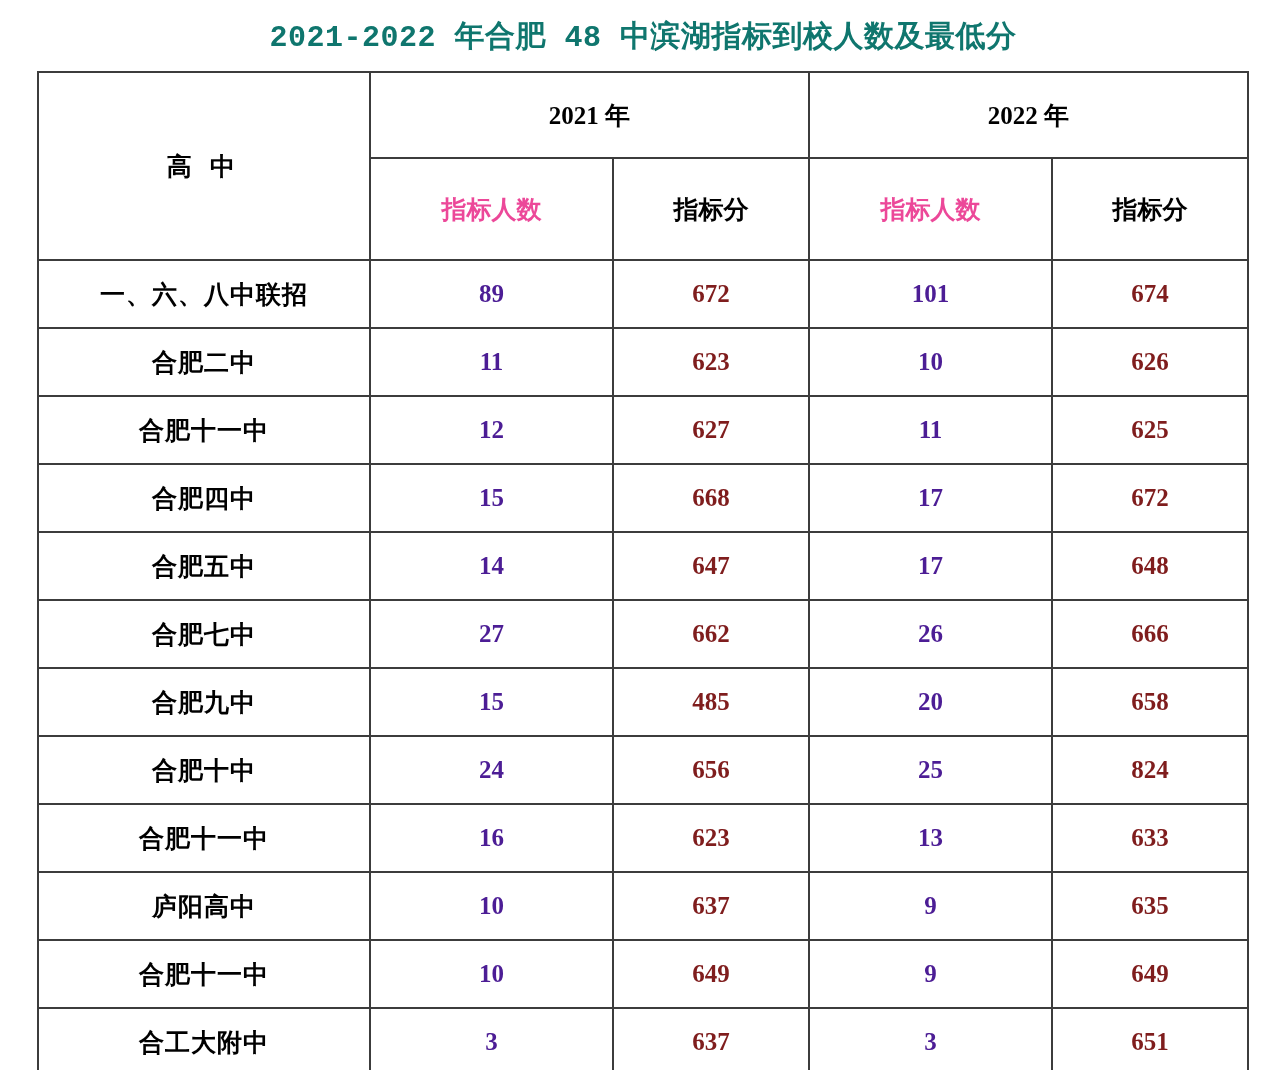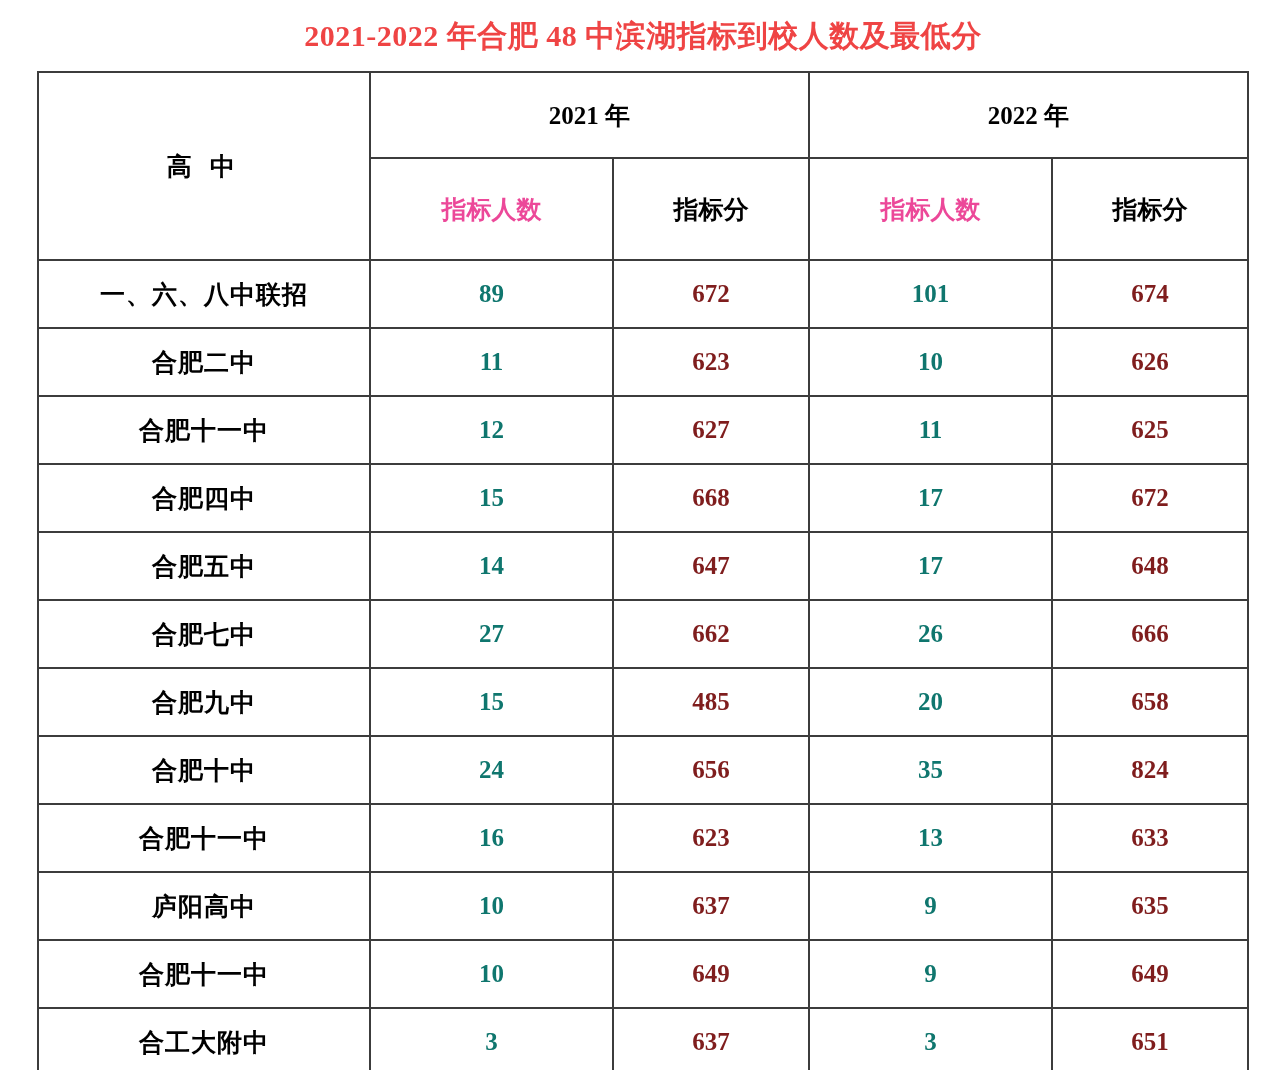--- a/index.html
+++ b/index.html
@@ -20,22 +20,22 @@
     position: relative;
     box-sizing: border-box;
   }
   .doc-title {
     text-align: center;
     font-size: 30px;
     font-weight: bold;
     letter-spacing: 0.5px;
     padding-top: 16px;
     padding-bottom: 14px;
-    color: #ef4444;
-    font-family: Liberation Serif, serif;
+    color: #0f766e;
+    font-family: Liberation Mono, monospace;
   }
   table.data-table {
     border-collapse: collapse;
     margin: 0 auto;
     width: 1212px;
     table-layout: fixed;
     background: #ffffff;
   }
   table.data-table td,
   table.data-table th {
@@ -70,21 +70,21 @@
   }
   tbody td {
     height: 66px;
   }
   .school-cell {
     font-size: 25px;
     letter-spacing: 1px;
     margin-top: 15px;
   }
   .num-cell {
-    color: #0f766e;
+    color: #4c1d95;
     font-size: 25px;
   }
   .score-cell {
     color: #7f1d1d;
     font-size: 25px;
     font-weight: normal;
   }
 </style>
 </head>
 <body>
@@ -161,21 +161,21 @@
         <td class="school-cell">合肥九中</td>
         <td class="num-cell">15</td>
         <td class="score-cell">485</td>
         <td class="num-cell">20</td>
         <td class="score-cell">658</td>
       </tr>
       <tr>
         <td class="school-cell">合肥十中</td>
         <td class="num-cell">24</td>
         <td class="score-cell">656</td>
-        <td class="num-cell">35</td>
+        <td class="num-cell">25</td>
         <td class="score-cell">824</td>
       </tr>
       <tr>
         <td class="school-cell">合肥十一中</td>
         <td class="num-cell">16</td>
         <td class="score-cell">623</td>
         <td class="num-cell">13</td>
         <td class="score-cell">633</td>
       </tr>
       <tr>

